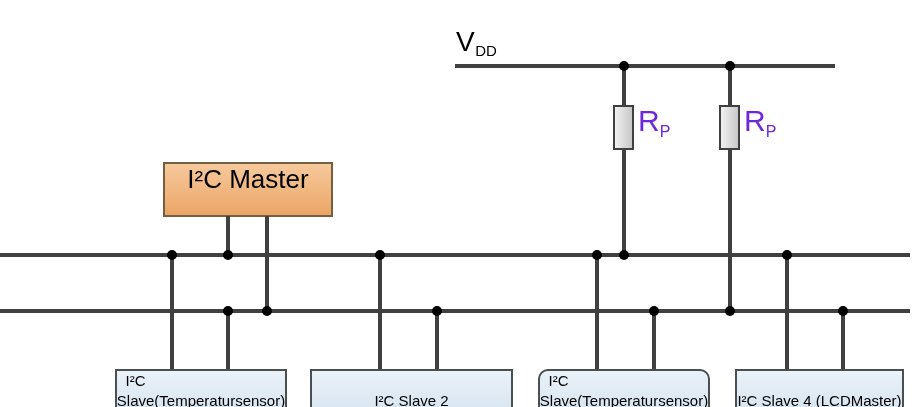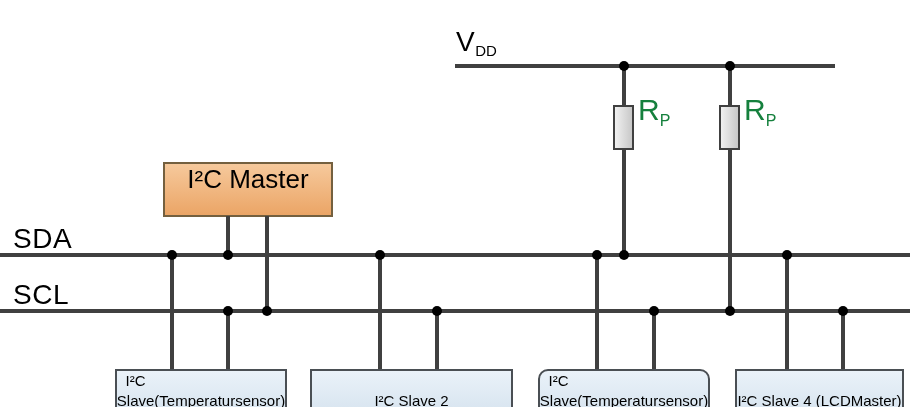--- a/index.html
+++ b/index.html
@@ -28,21 +28,21 @@
     box-sizing: border-box;
     display: flex; justify-content: center;
     font-size: 26px; color: #000000;
   }
   .resistor-box {
     position: absolute; width: 21px; height: 45px; top: 85px;
     background: linear-gradient(to right, var(--resistor-fill-top, #f0f0f0), var(--resistor-fill-bottom, #c8c8c8));
     border: 2px solid var(--resistor-border, #404040);
     box-sizing: border-box;
   }
-  .rp-label { position: absolute; top: 73px; font-size: 30px; color: #15803d; white-space: nowrap; }
+  .rp-label { position: absolute; top: 84px; font-size: 30px; color: #6d28d9; white-space: nowrap; }
   .rp-label .sub { font-size: 16px; top: 6px; }
   .slave-box {
     position: absolute; top: 349px; height: 64px;
     background: linear-gradient(to bottom, var(--slave-fill-top, #eaf2f9), var(--slave-fill-bottom, #cfdeeb));
     border: 2px solid var(--slave-border, #4a4f54);
     box-sizing: border-box;
     display: flex; flex-direction: row; align-items: center; justify-content: center;
     font-size: 15px; line-height: 20px; color: #000000; text-align: center;
   }
 </style>
@@ -61,24 +61,22 @@
   <div class="rp-label" style="left:638px;"><span>R</span><span class="sub">P</span></div>
   <div class="resistor-box" style="left:719px;"></div>
   <div class="rp-label" style="left:744px;"><span>R</span><span class="sub">P</span></div>
 
   <div class="master-box">
       <span>I²C Master</span>
     </div>
   <div class="wire-v" style="left:226px; top:196px; width:4px; height:41px;"></div>
   <div class="wire-v" style="left:265px; top:196px; width:4px; height:97px;"></div>
 
-  <div class="net-label" style="left:13px; top:203px;">SDA</div>
   <div class="wire-h" style="left:0px; top:233px; width:910px; height:4px;"></div>
 
-  <div class="net-label" style="left:13px; top:259px;">SCL</div>
   <div class="wire-h" style="left:0px; top:289px; width:910px; height:4px;"></div>
 
   <div class="wire-v" style="left:170px; top:235px; width:4px; height:114px;"></div>
   <div class="wire-v" style="left:226px; top:291px; width:4px; height:58px;"></div>
   <div class="wire-v" style="left:378px; top:235px; width:4px; height:114px;"></div>
   <div class="wire-v" style="left:435px; top:291px; width:4px; height:58px;"></div>
   <div class="wire-v" style="left:595px; top:235px; width:4px; height:114px;"></div>
   <div class="wire-v" style="left:652px; top:291px; width:4px; height:58px;"></div>
   <div class="wire-v" style="left:785px; top:235px; width:4px; height:114px;"></div>
   <div class="wire-v" style="left:841px; top:291px; width:4px; height:58px;"></div>

